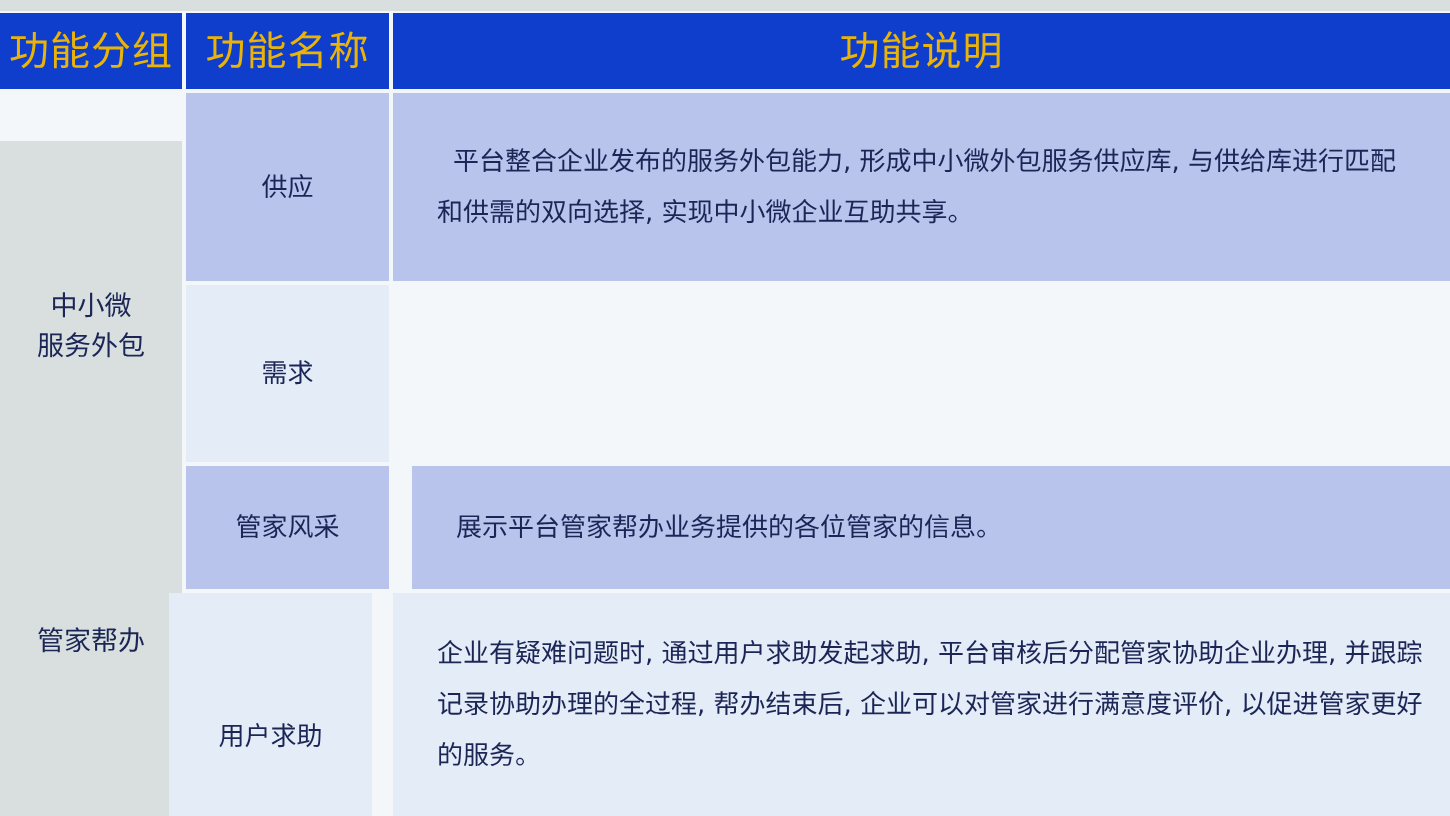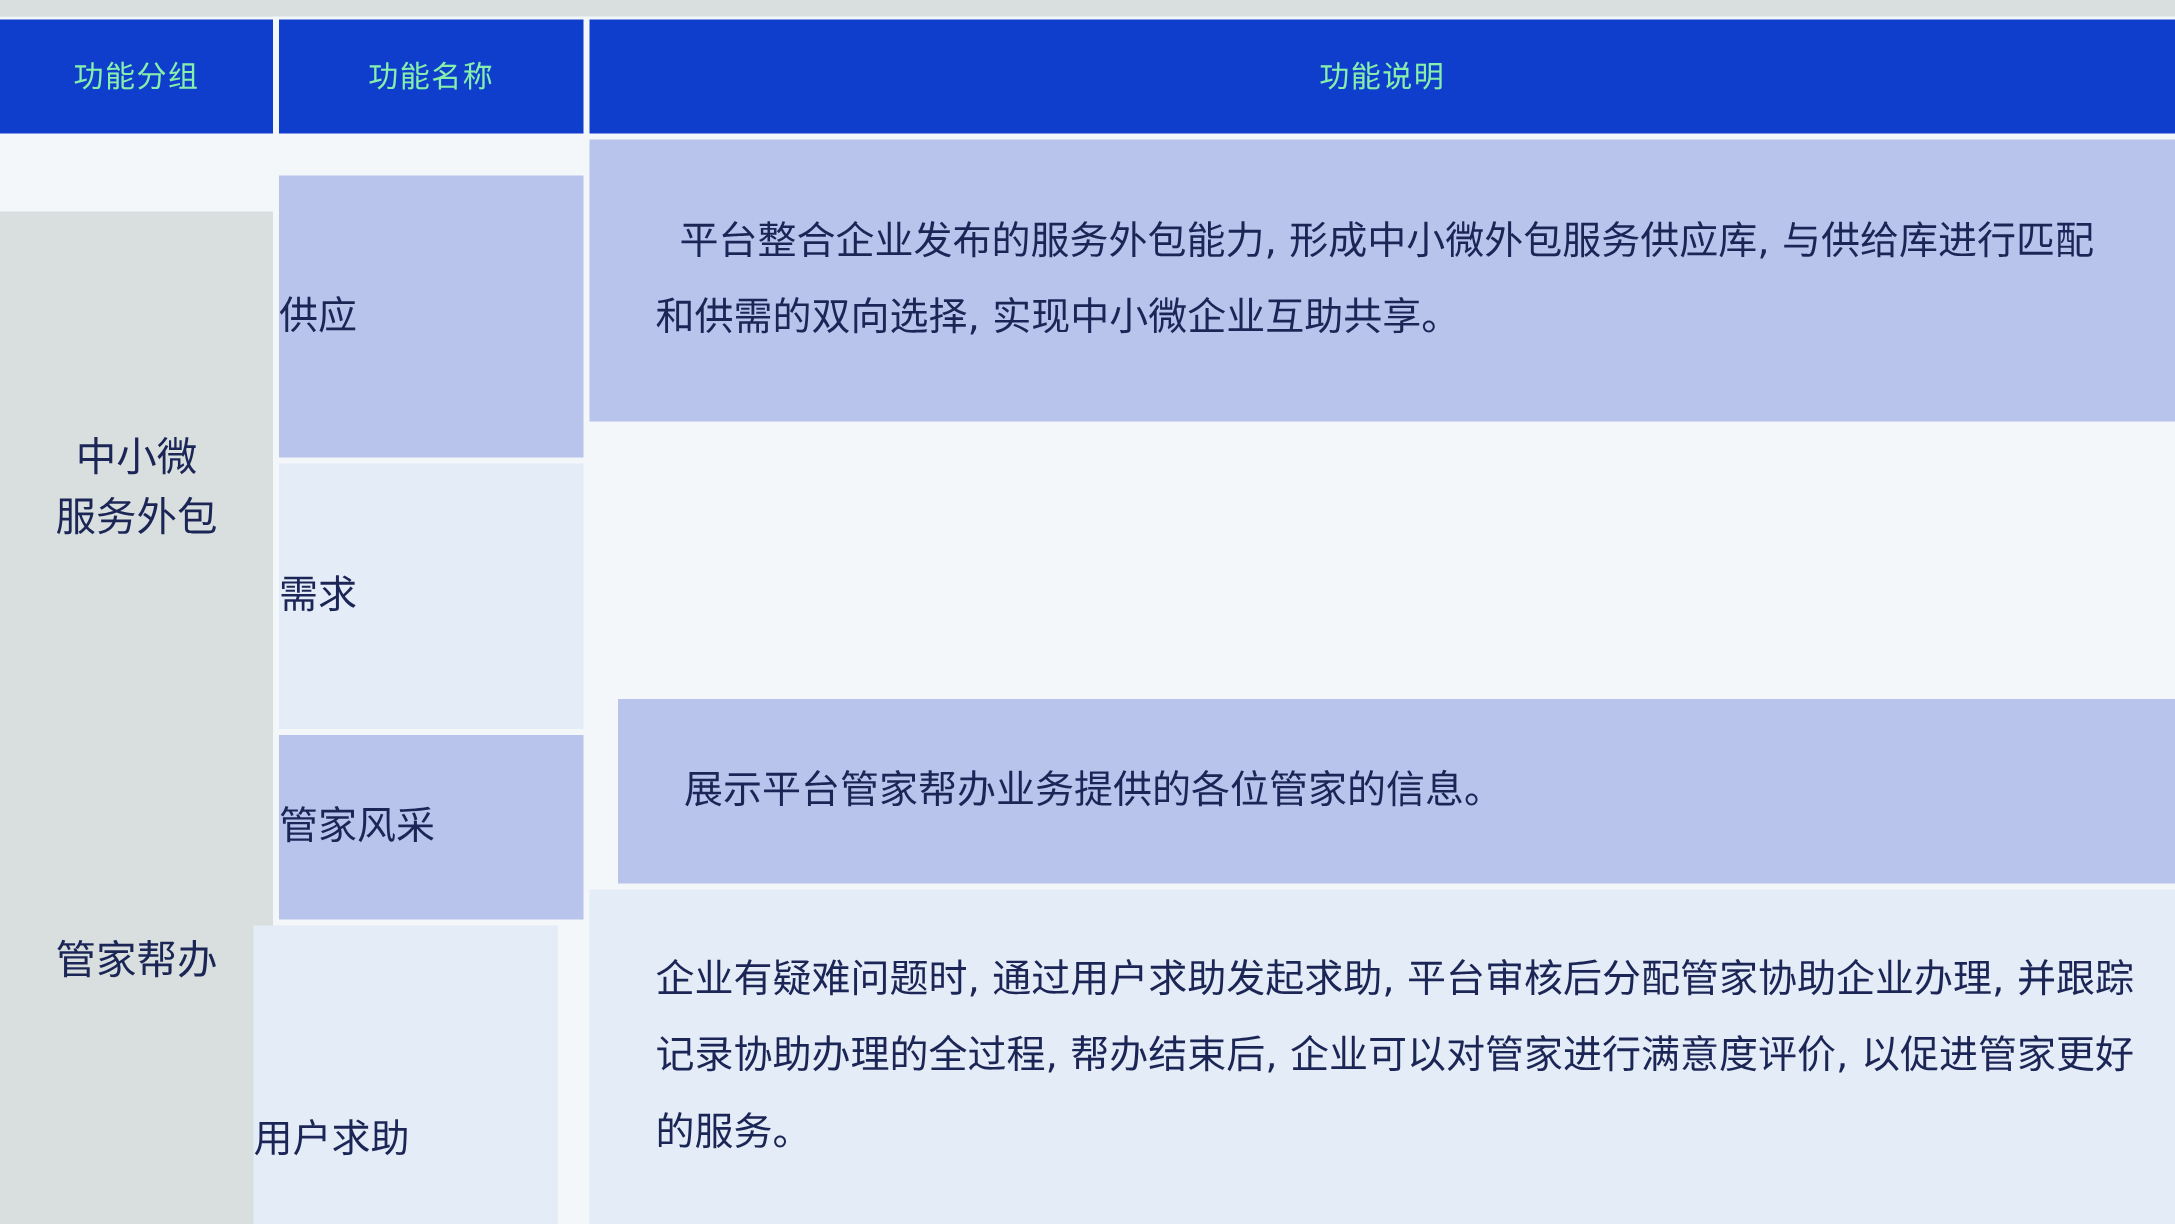--- a/index.html
+++ b/index.html
@@ -48,22 +48,22 @@
     overflow: hidden;
   }
 
   
   .hcell {
     background: #0f3ecc;
     align-items: center;
     justify-content: center;
   }
   .hcell .txt {
-    color: #86efac;
-    font-size: 20px;
+    color: #eab308;
+    font-size: 40px;
     letter-spacing: 1px;
     line-height: 1.15;
     white-space: nowrap;
   }
 
   
   .gcell {
     background: #d8dfde;
     align-items: center;
     justify-content: center;
@@ -71,23 +71,22 @@
   }
   .gcell .txt {
     color: #1b2656;
     font-size: 27px;
     line-height: 1.45;
   }
 
   
   .ncell {
     align-items: center;
-    justify-content: flex-start;
+    justify-content: center;
     text-align: center;
-    margin-top: 24px;
   }
   .ncell .txt {
     color: #1b2656;
     font-size: 26px;
     line-height: 1.4;
     white-space: nowrap;
   }
 
   
   .dcell {

